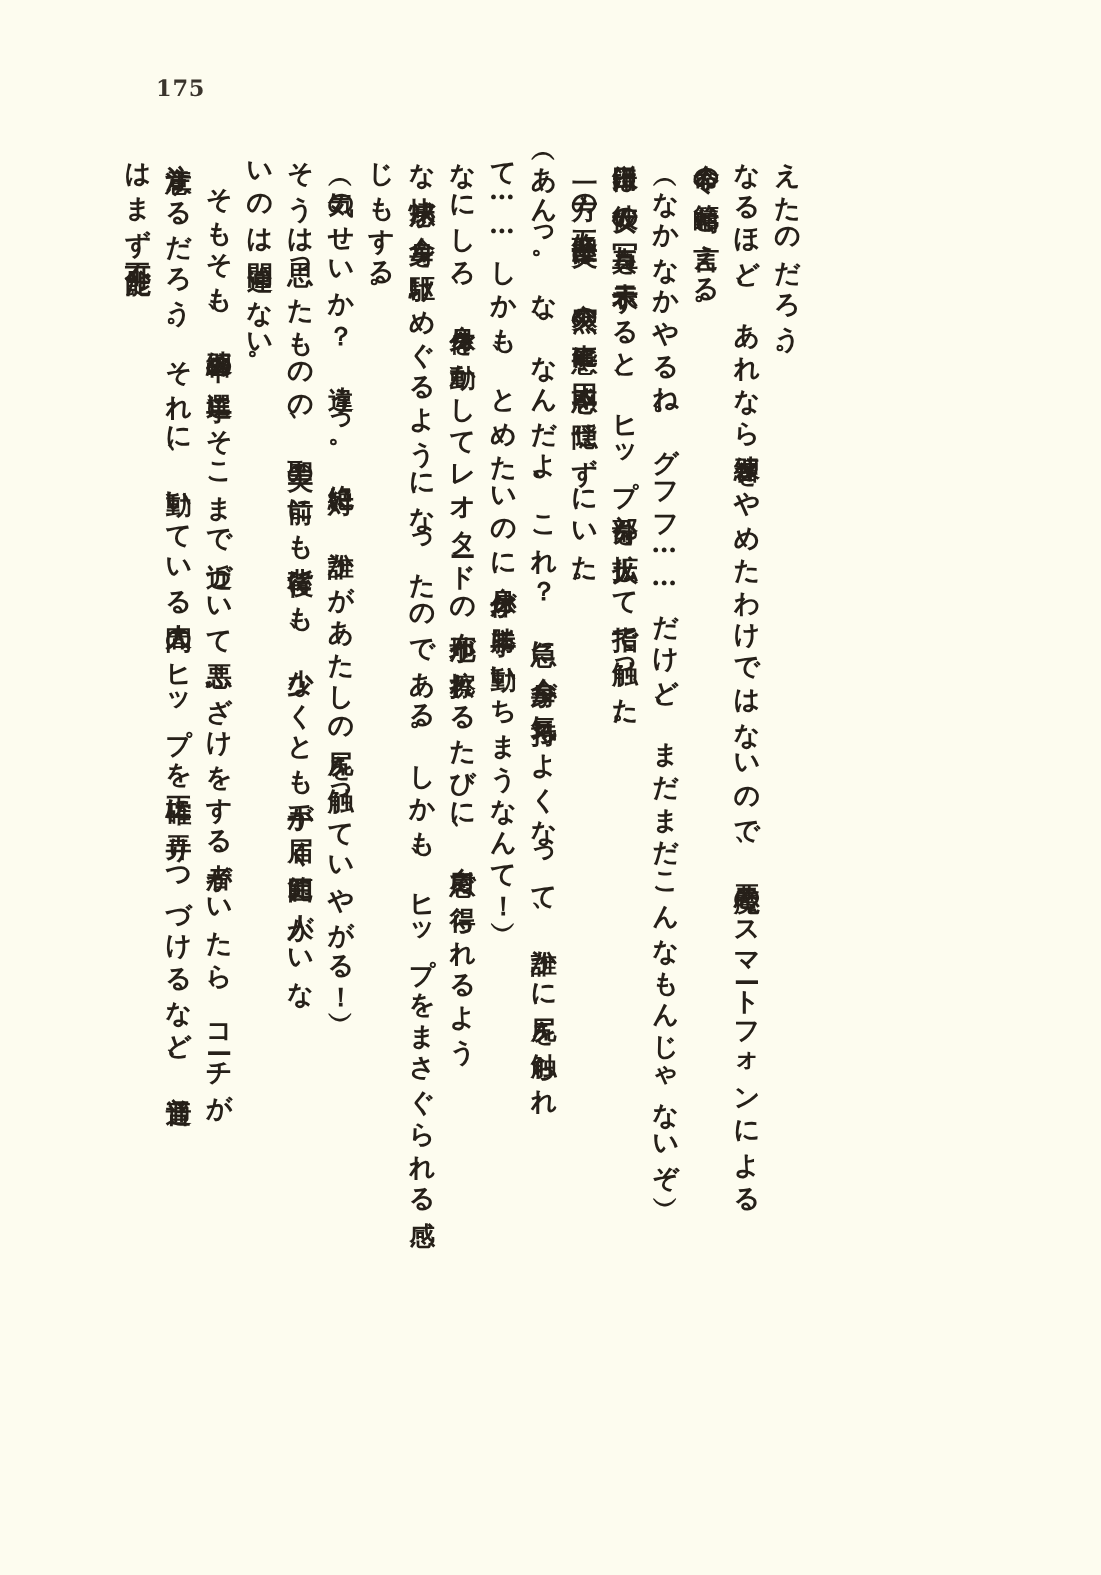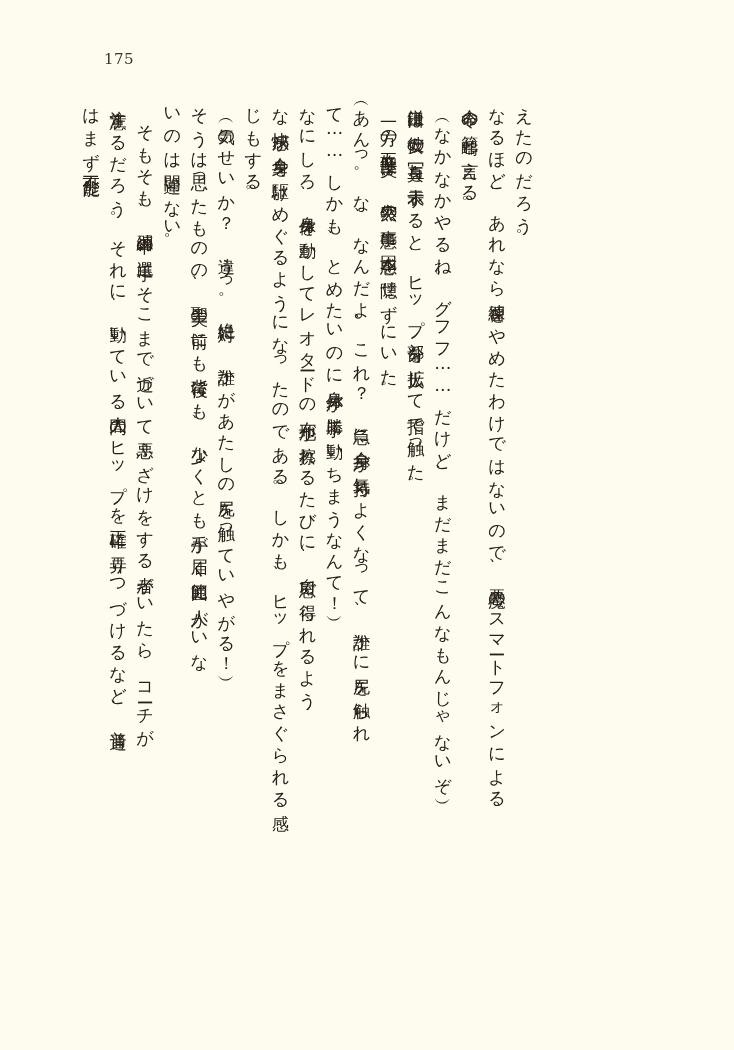--- a/index.html
+++ b/index.html
@@ -13,20 +13,21 @@
     font-family: "DejaVu Serif", "Liberation Serif", serif;
     color: #2a2622;
     overflow: hidden;
   }
   .page {
     position: relative;
     width: 598px;
     height: 1050px;
     background: #fdfcef;
     box-sizing: border-box;
+    font-weight: bold;
   }
   .page-number {
     position: absolute;
     left: 104px;
     top: 50px;
     font-size: 15px;
     letter-spacing: 0.5px;
     color: #3a342c;
     font-family: "DejaVu Serif", "Liberation Serif", serif;
   }

